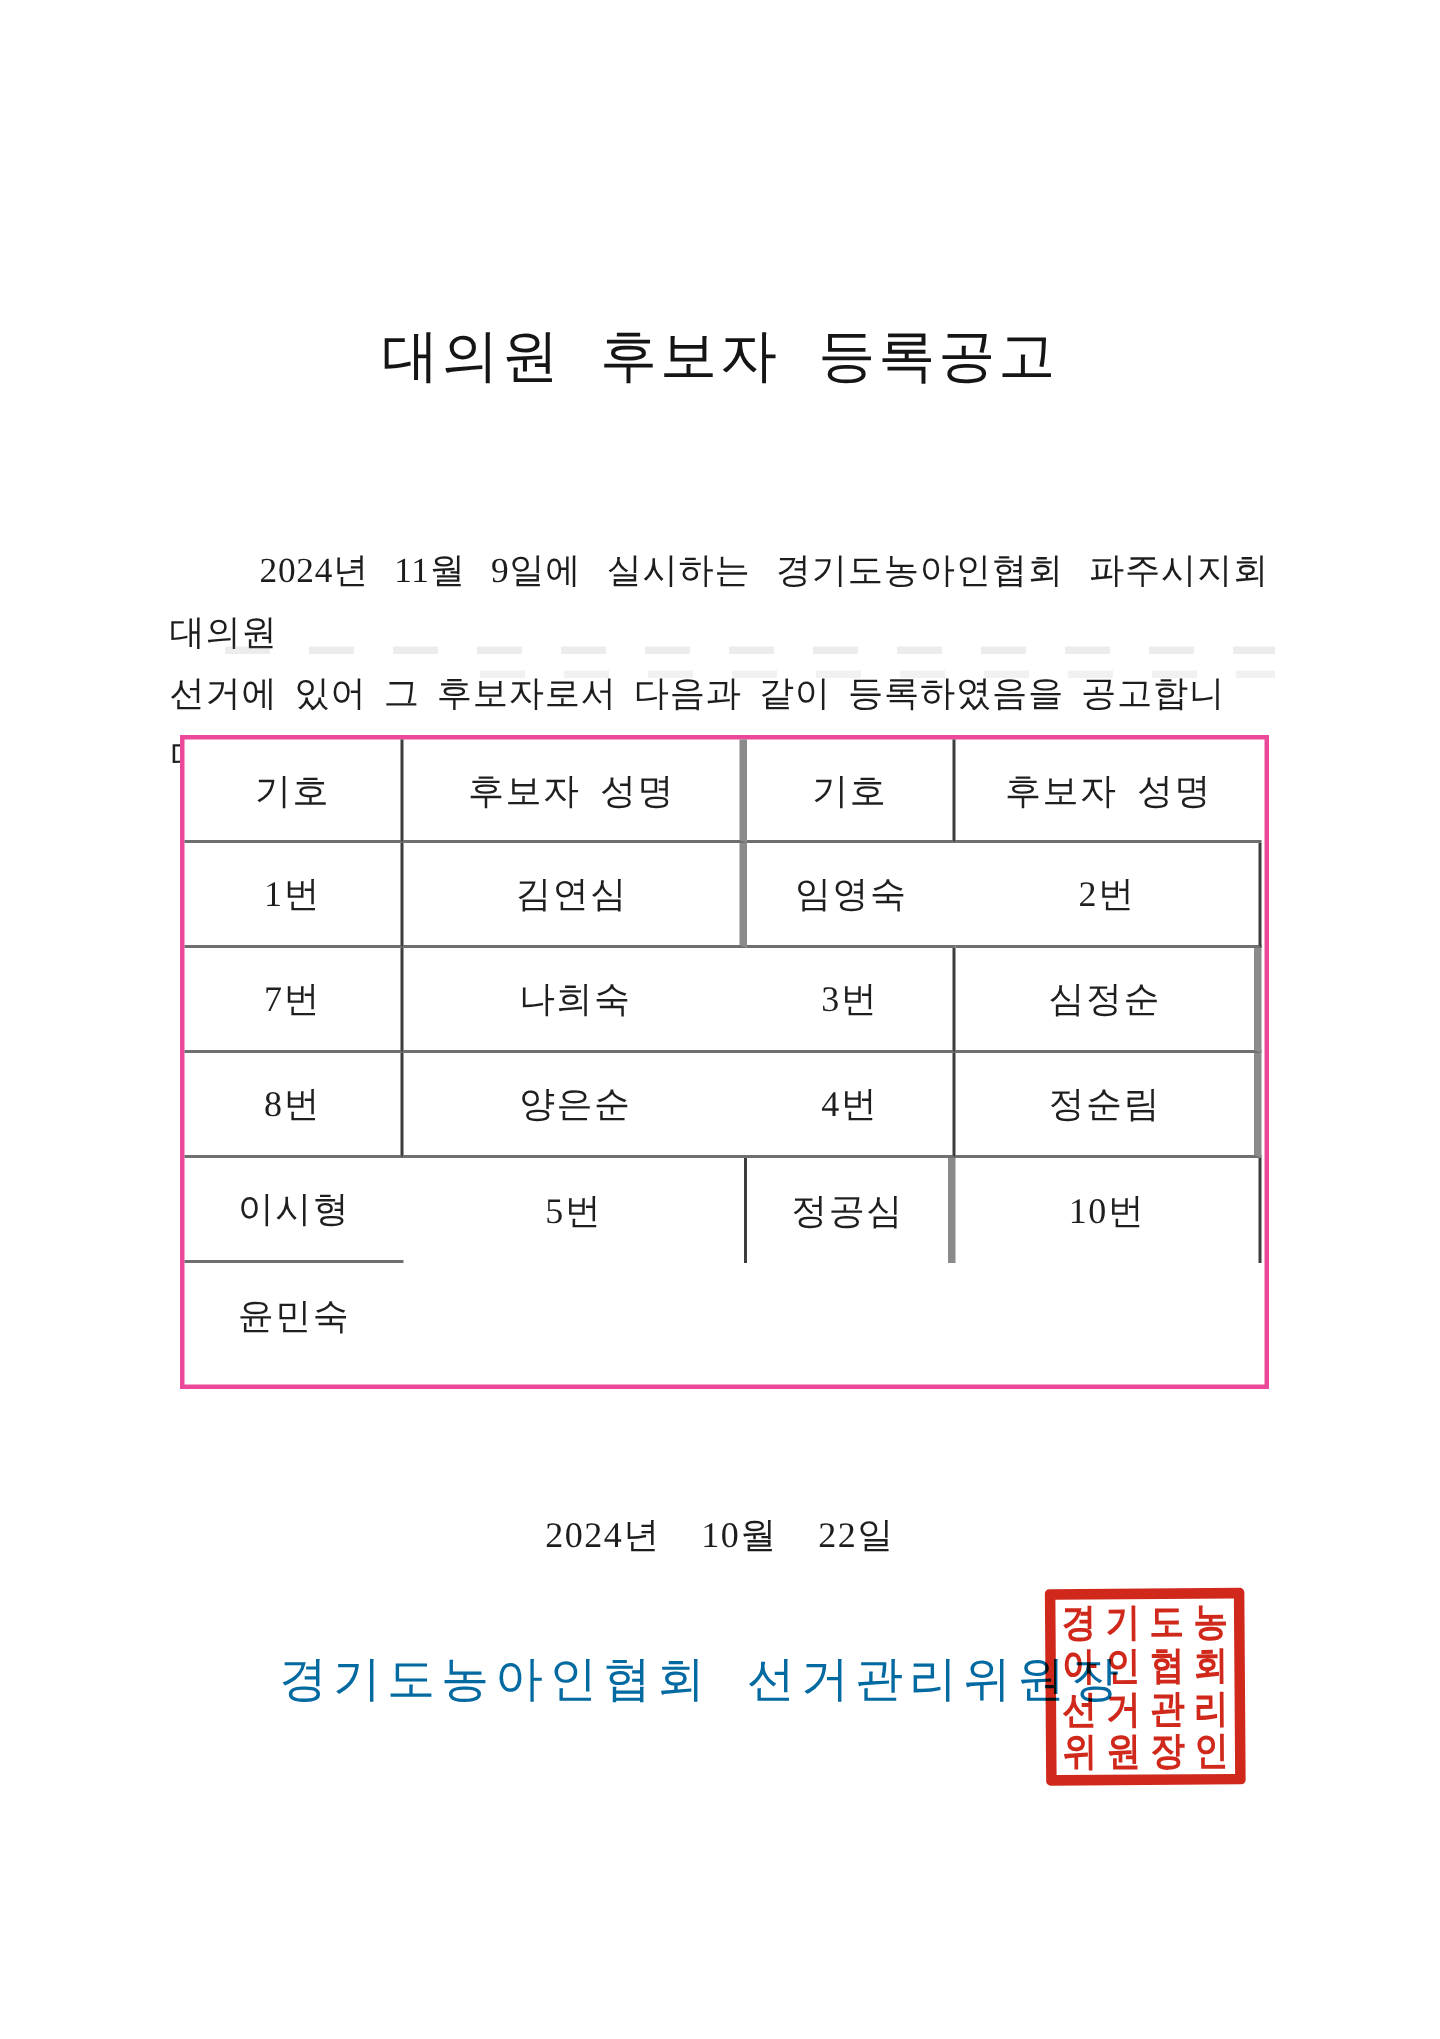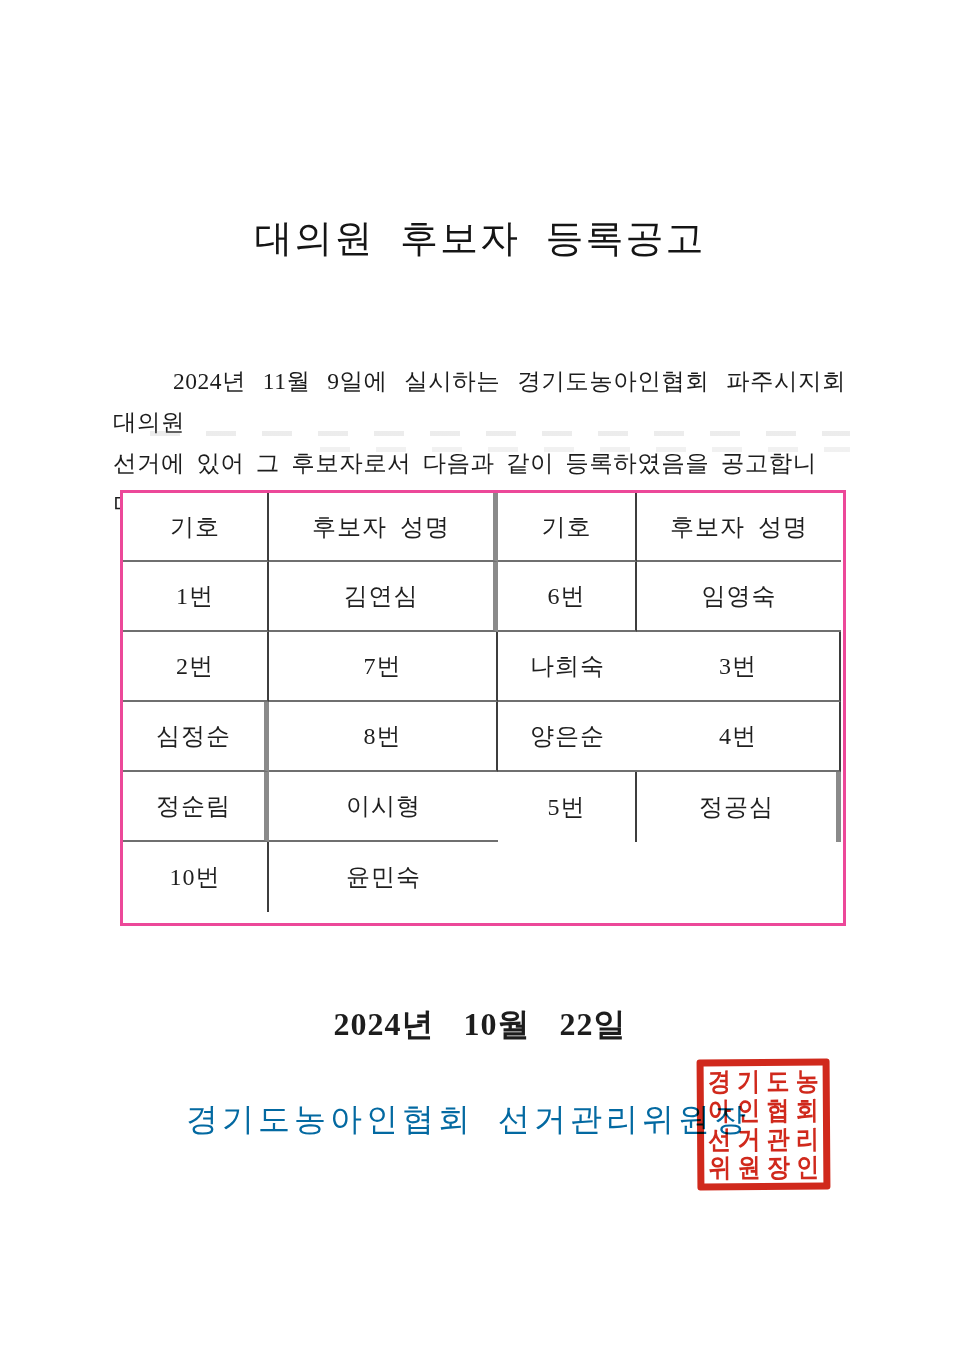--- a/index.html
+++ b/index.html
@@ -46,23 +46,22 @@
     font-size:24px;color:#1f1f1f;letter-spacing:1px;word-spacing:6px;
     box-sizing:border-box;
   }
   .cell.c1,.cell.c3{border-right:2px solid #3d3d3d;}
   .cell.c2{border-right:5px solid #8a8a8a;}
   .cell.hb{border-bottom:2px solid #6f6f6f;}
 
   
   .doc-date{
     top:1008px;left:0;width:960px;text-align:center;
-    font-size:32px;line-height:32px;letter-spacing:1px;word-spacing:20px;
+    font-size:24px;line-height:32px;letter-spacing:1px;word-spacing:20px;
     color:#1d1d1d;
-    font-weight:bold;
   }
 
   
   .signature{
     top:1096px;left:186px;
     font-size:32px;line-height:46px;letter-spacing:4px;word-spacing:12px;
     color:#0369a1;z-index:1;
   }
 
   
@@ -96,21 +95,20 @@
 
   <div class="abs cand-table">
 
     <div class="cell c1 hb">기호</div>
     <div class="cell c2 hb">후보자 성명</div>
     <div class="cell c3 hb">기호</div>
     <div class="cell c4 hb">후보자 성명</div>
 
     <div class="cell c1 hb">1번</div>
     <div class="cell c2 hb">김연심</div>
-    <div class="cell c3 hb">6번</div>
     <div class="cell c4 hb">임영숙</div>
 
     <div class="cell c1 hb">2번</div>
     <div class="cell c3 hb">7번</div>
     <div class="cell c4 hb">나희숙</div>
 
     <div class="cell c1 hb">3번</div>
     <div class="cell c2 hb">심정순</div>
     <div class="cell c3 hb">8번</div>
     <div class="cell c4 hb">양은순</div>

